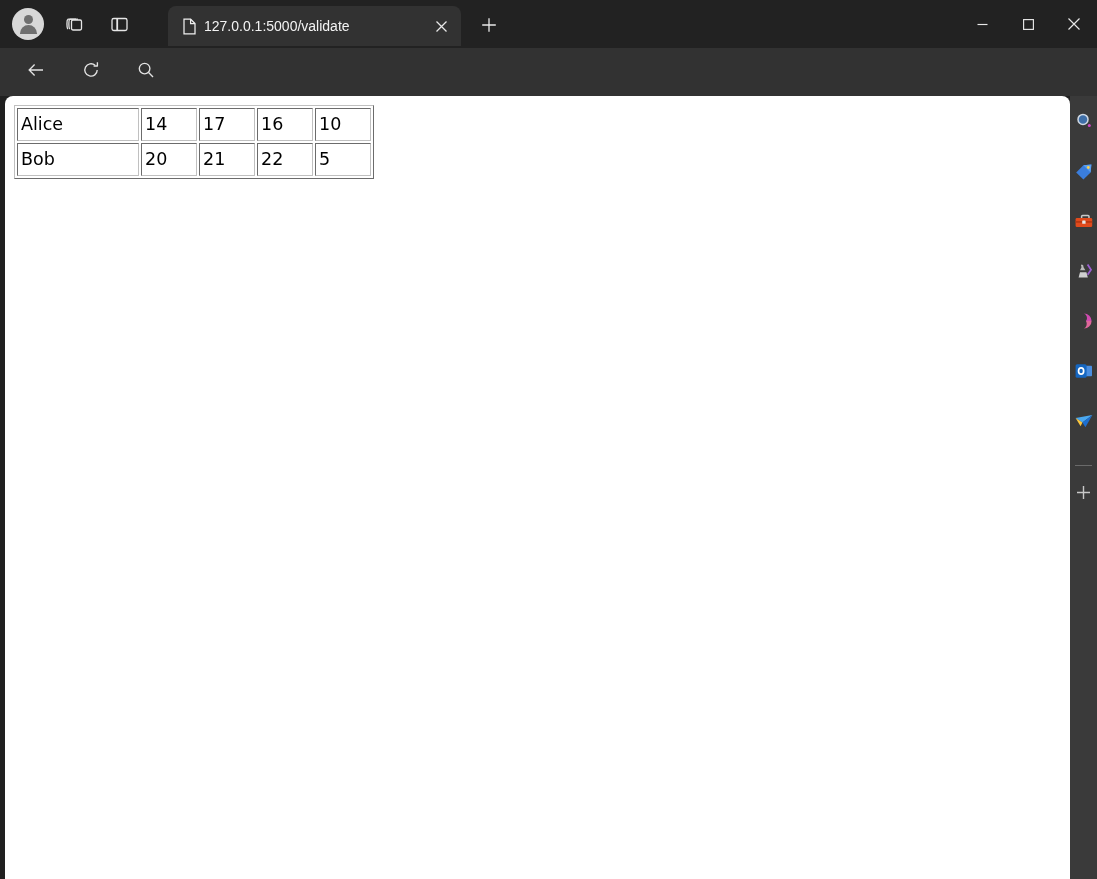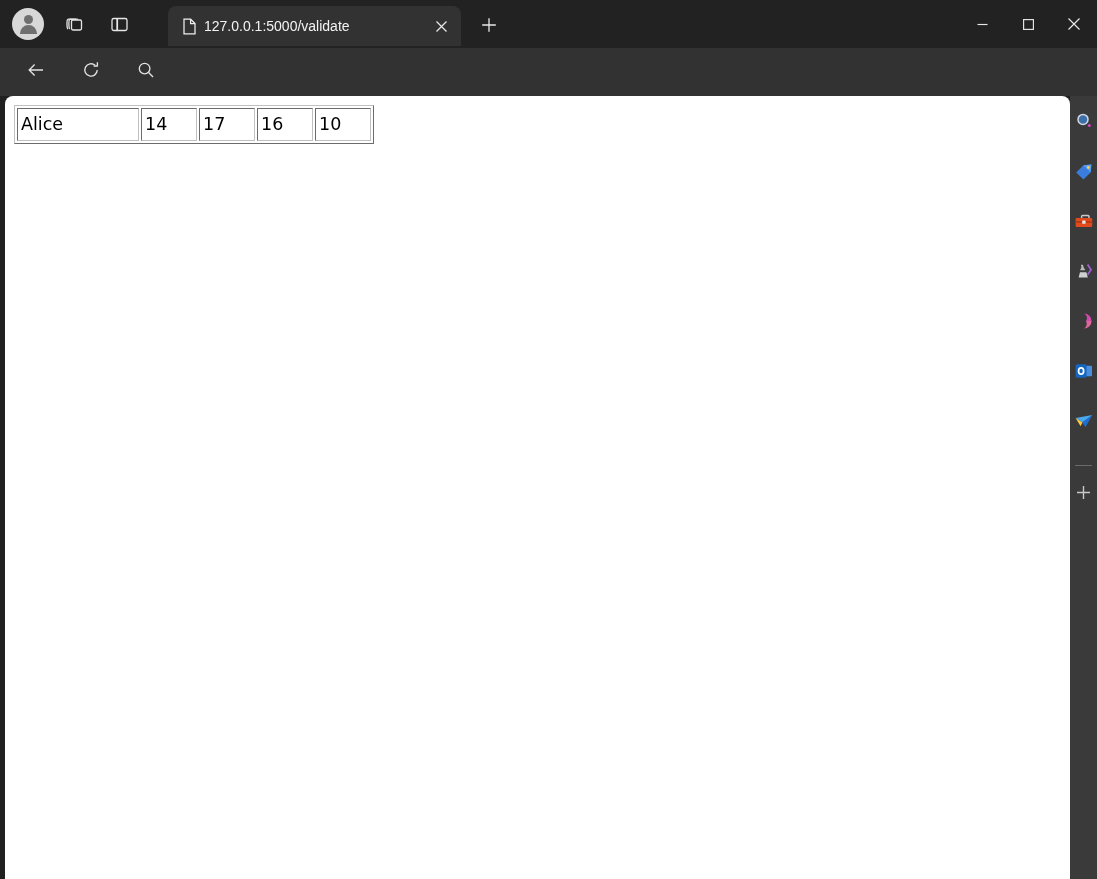--- a/index.html
+++ b/index.html
@@ -484,18 +484,25 @@
   <div class="content">
     <table class="data">
       <tbody>
         <tr>
           <td class="name">Alice</td>
           <td class="num">14</td>
           <td class="num">17</td>
           <td class="num">16</td>
           <td class="num">10</td>
         </tr>
+        <tr>
+          <td class="name">Bob</td>
+          <td class="num">20</td>
+          <td class="num">21</td>
+          <td class="num">22</td>
+          <td class="num">5</td>
+        </tr>
       </tbody>
     </table>
 
   </div>
 
 </div>
 
 </body></html>

